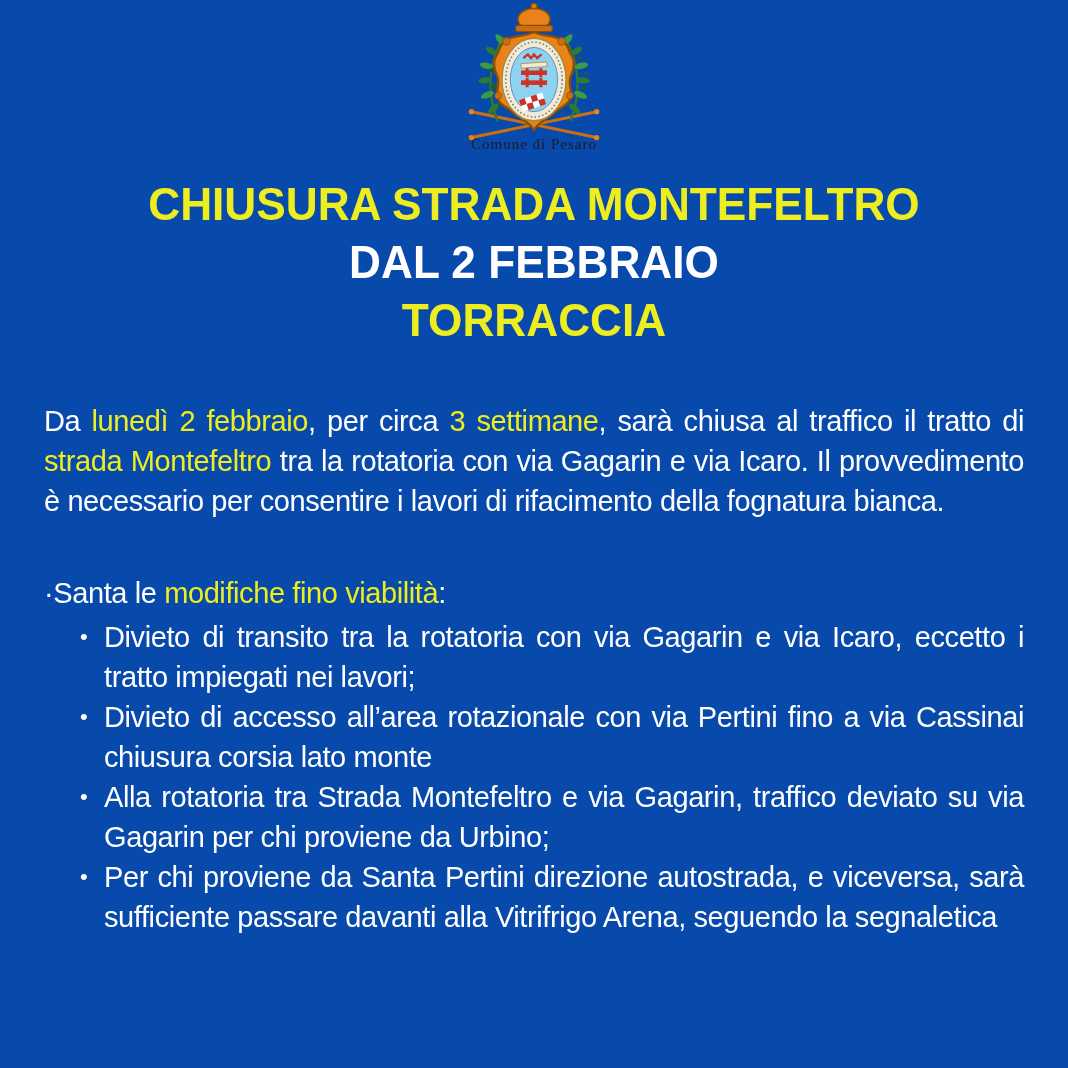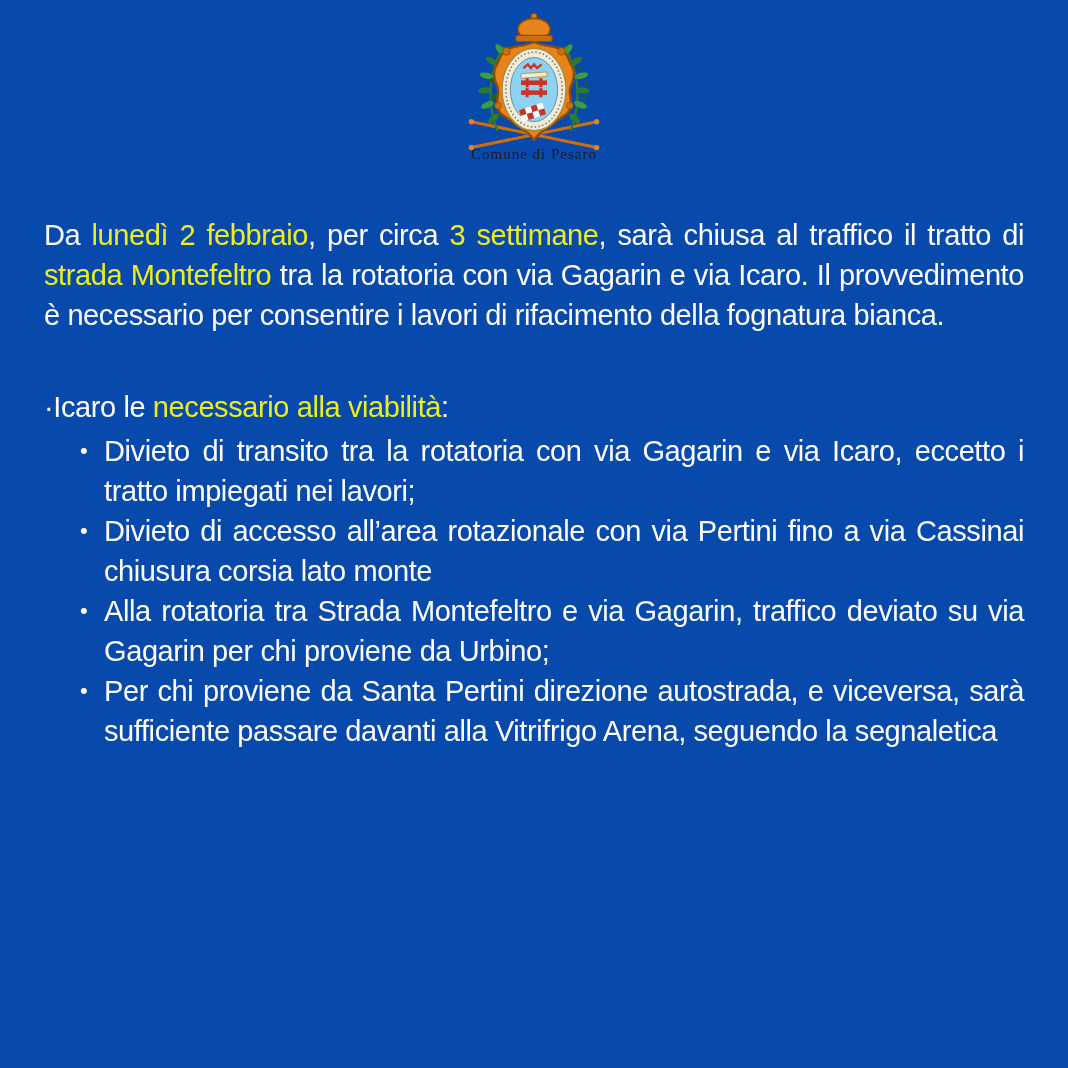--- a/index.html
+++ b/index.html
@@ -5,21 +5,20 @@
   html,body{margin:0;padding:0;}
   .poster{
     width:1068px;height:1068px;position:relative;overflow:hidden;
     background:#0849AC;
     font-family:"Liberation Sans", sans-serif;
     -webkit-font-smoothing:antialiased;
   }
   
   .crest-wrap{
     display:flex;flex-direction:column;align-items:center;
-    padding-top:10px;
   }
   .crest-svg{display:block;}
   .crest-caption{
     font-family:"Liberation Serif", serif;
     font-size:15px;letter-spacing:1px;
     color:#1f160b;opacity:.88;
     margin-top:-14px;
   }
   
   .title-block{
@@ -128,25 +127,30 @@
       <g>
         <rect x="108" y="10" width="4" height="7" fill="#C96F10"></rect>
         <circle cx="110" cy="8" r="4" fill="#D97A12" stroke="#8F4D07" stroke-width="1.5"></circle>
         <ellipse cx="110" cy="25" rx="21" ry="14" fill="#E8831C" stroke="#8F4D07" stroke-width="2"></ellipse>
         <rect x="86" y="33" width="48" height="8" rx="3" fill="#C96F10" stroke="#8F4D07" stroke-width="1.5"></rect>
       </g>
     </svg>
     <div class="crest-caption">Comune di Pesaro</div>
   </div>
 
+  <div class="title-block">
+    <div class="title-line" style="color: rgb(237, 237, 31);">CHIUSURA STRADA MONTEFELTRO</div>
+    <div class="title-line" style="color: rgb(255, 255, 255);">DAL 2 FEBBRAIO</div>
+    <div class="title-line" style="color: rgb(237, 237, 31);">TORRACCIA</div>
+  </div>
 
   <div class="content">
     <p class="intro-paragraph"><span style="color: rgb(255, 255, 255);">Da </span><span style="color: rgb(237, 237, 31);">lunedì 2 febbraio</span><span style="color: rgb(255, 255, 255);">, per circa </span><span style="color: rgb(237, 237, 31);">3 settimane</span><span style="color: rgb(255, 255, 255);">, sarà chiusa al traffico il tratto di </span><span style="color: rgb(237, 237, 31);">strada Montefeltro</span><span style="color: rgb(255, 255, 255);"> tra la rotatoria con via Gagarin e via Icaro. Il provvedimento è necessario per consentire i lavori di rifacimento della fognatura bianca.</span></p>
 
-    <div class="viability-heading"><span style="color: rgb(255, 255, 255);">·Icaro le </span><span style="color: rgb(237, 237, 31);">necessario alla viabilità</span><span style="color: rgb(255, 255, 255);">:</span></div>
+    <div class="viability-heading"><span style="color: rgb(255, 255, 255);">·Santa le </span><span style="color: rgb(237, 237, 31);">modifiche fino viabilità</span><span style="color: rgb(255, 255, 255);">:</span></div>
 
     <div class="bullet-list">
       <div class="bullet-item">
         <span class="bullet-dot">•</span>
         <span class="bullet-text">Divieto di transito tra la rotatoria con via Gagarin e via Icaro, eccetto i tratto impiegati nei lavori;</span>
       </div>
       <div class="bullet-item">
         <span class="bullet-dot">•</span>
         <span class="bullet-text">Divieto di accesso all’area rotazionale con via Pertini fino a via Cassinai chiusura corsia lato monte</span>
       </div>

